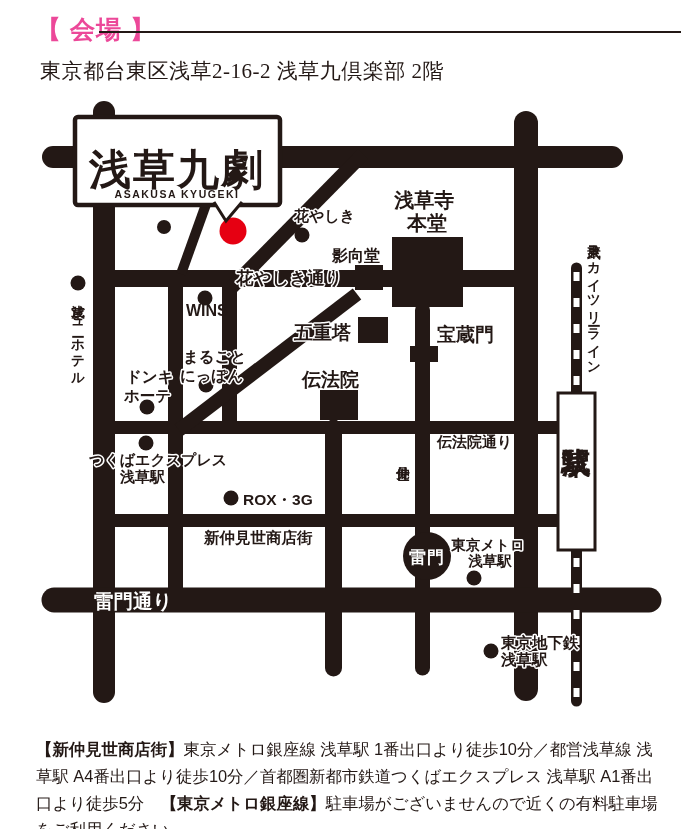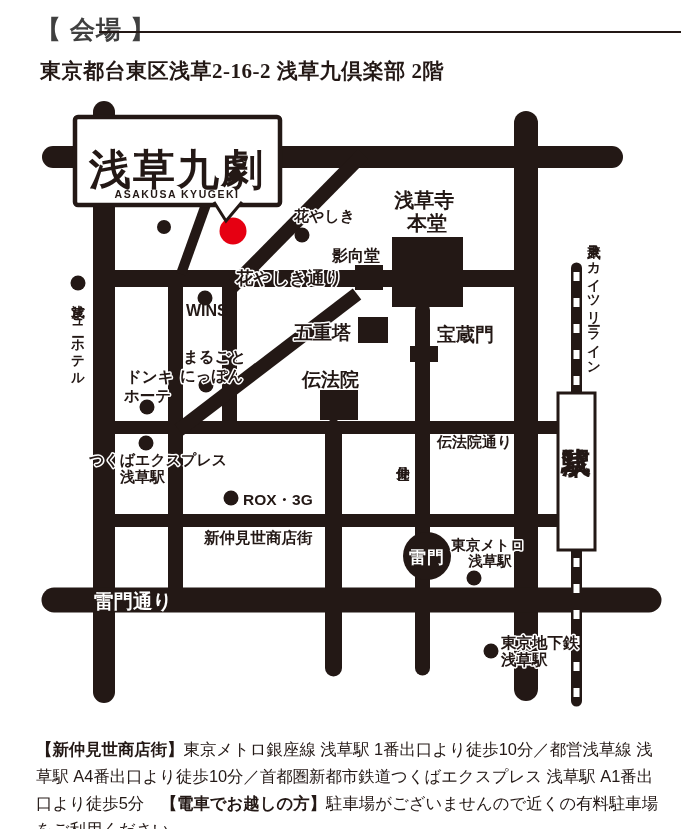--- a/index.html
+++ b/index.html
@@ -1,20 +1,20 @@
 <!DOCTYPE html>
 <html><head>
 <meta charset="utf-8">
 <style>
   html,body{margin:0;padding:0;}
   body{width:698px;height:829px;background:#ffffff;font-family:"Liberation Sans","DejaVu Sans",sans-serif;}
   .page{position:relative;width:698px;height:829px;background:#fff;overflow:hidden;color:#231815;}
-  .section-title{position:absolute;left:36px;top:13px;font-size:25px;font-weight:bold;letter-spacing:1px;color:#404040;}
+  .section-title{position:absolute;left:36px;top:13px;font-size:25px;font-weight:bold;letter-spacing:1px;color:#ec4899;}
   .title-rule{position:absolute;left:99px;top:31px;width:582px;height:2px;background:#231815;}
-  .address{position:absolute;left:40px;top:57px;font-family:"Liberation Serif","DejaVu Serif",serif;font-size:21px;font-weight:bold;color:#231815;letter-spacing:0.5px;}
+  .address{position:absolute;left:40px;top:57px;font-family:"Liberation Serif","DejaVu Serif",serif;font-size:21px;font-weight:normal;color:#231815;letter-spacing:0.5px;}
   .map-wrap{position:absolute;left:0;top:95px;width:698px;height:620px;}
   .access{position:absolute;left:36px;top:720px;width:632px;font-size:16.4px;line-height:1.62;color:#231815;}
   .access b{font-weight:bold;}
   svg text{font-family:"Liberation Sans","DejaVu Sans",sans-serif;}
   .lbl{fill:#231815;font-weight:bold;paint-order:stroke;stroke:#ffffff;stroke-width:3px;stroke-linejoin:round;}
   .lbl-plain{fill:#231815;font-weight:bold;}
   .lbl-white{fill:#ffffff;font-weight:bold;}
   .vtext{writing-mode:vertical-rl;text-orientation:upright;letter-spacing:1px;}
 </style>
 </head>
@@ -128,15 +128,15 @@
       </text>
       <text class="lbl" font-size="15.5">
         <tspan x="501" y="648">東京地下鉄</tspan>
         <tspan x="501" y="665">浅草駅</tspan>
       </text>
       <text class="vtext lbl-plain" x="594" y="234" font-size="13.5" letter-spacing="0.5">東武スカイツリーライン</text>
     </g>
   </svg>
   </div>
 
-  <p class="access"><b>【新仲見世商店街】</b><span>東京メトロ銀座線 浅草駅 1番出口より徒歩10分／都営浅草線 浅草駅 A4番出口より徒歩10分／首都圏新都市鉄道つくばエクスプレス 浅草駅 A1番出口より徒歩5分　</span><b>【電車でお越しの方】</b><span>駐車場がございませんので近くの有料駐車場をご利用ください</span></p>
+  <p class="access"><b>【新仲見世商店街】</b><span>東京メトロ銀座線 浅草駅 1番出口より徒歩10分／都営浅草線 浅草駅 A4番出口より徒歩10分／首都圏新都市鉄道つくばエクスプレス 浅草駅 A1番出口より徒歩5分　</span><b>【東京メトロ銀座線】</b><span>駐車場がございませんので近くの有料駐車場をご利用ください</span></p>
 
 </div>
 
 </body></html>

